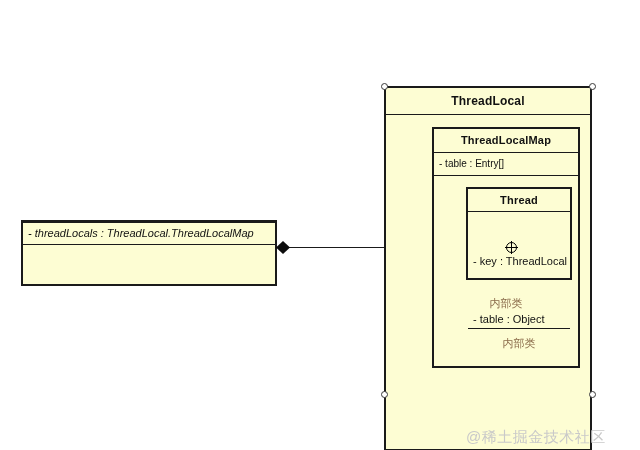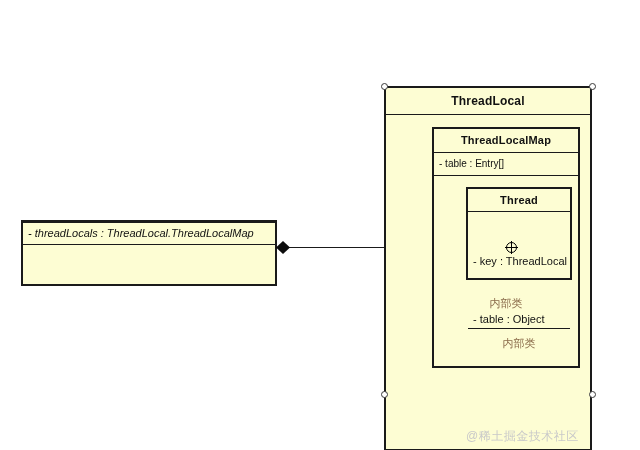--- a/index.html
+++ b/index.html
@@ -221,21 +221,21 @@
     width: 0;
     height: 13px;
     border-left: 1.6px solid #000000;
   }
 
   
   #watermark {
     position: absolute;
     left: 466px;
     top: 428px;
-    font-size: 12px;
+    font-size: 15px;
     color: #c9c9c9;
     white-space: nowrap;
     letter-spacing: 0.5px;
   }
 </style>
 </head>
 <body>
 
 <div id="canvas">
 

